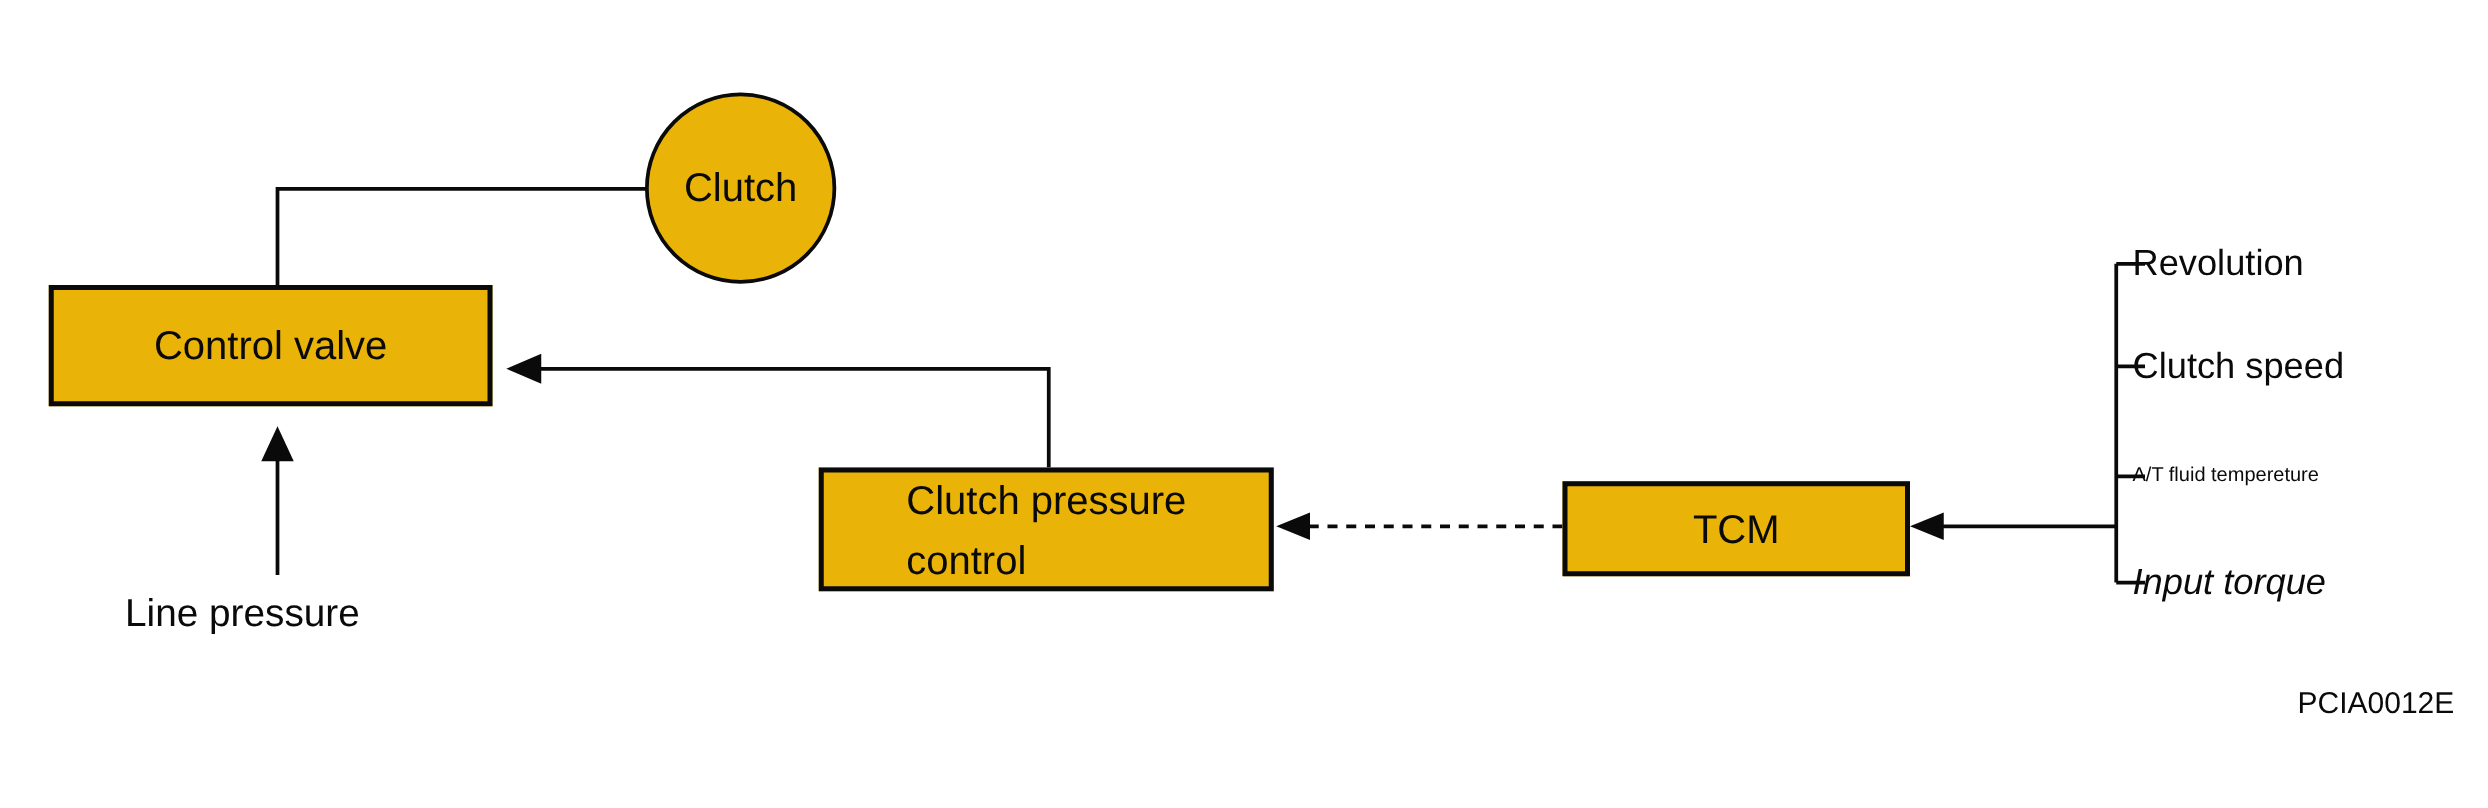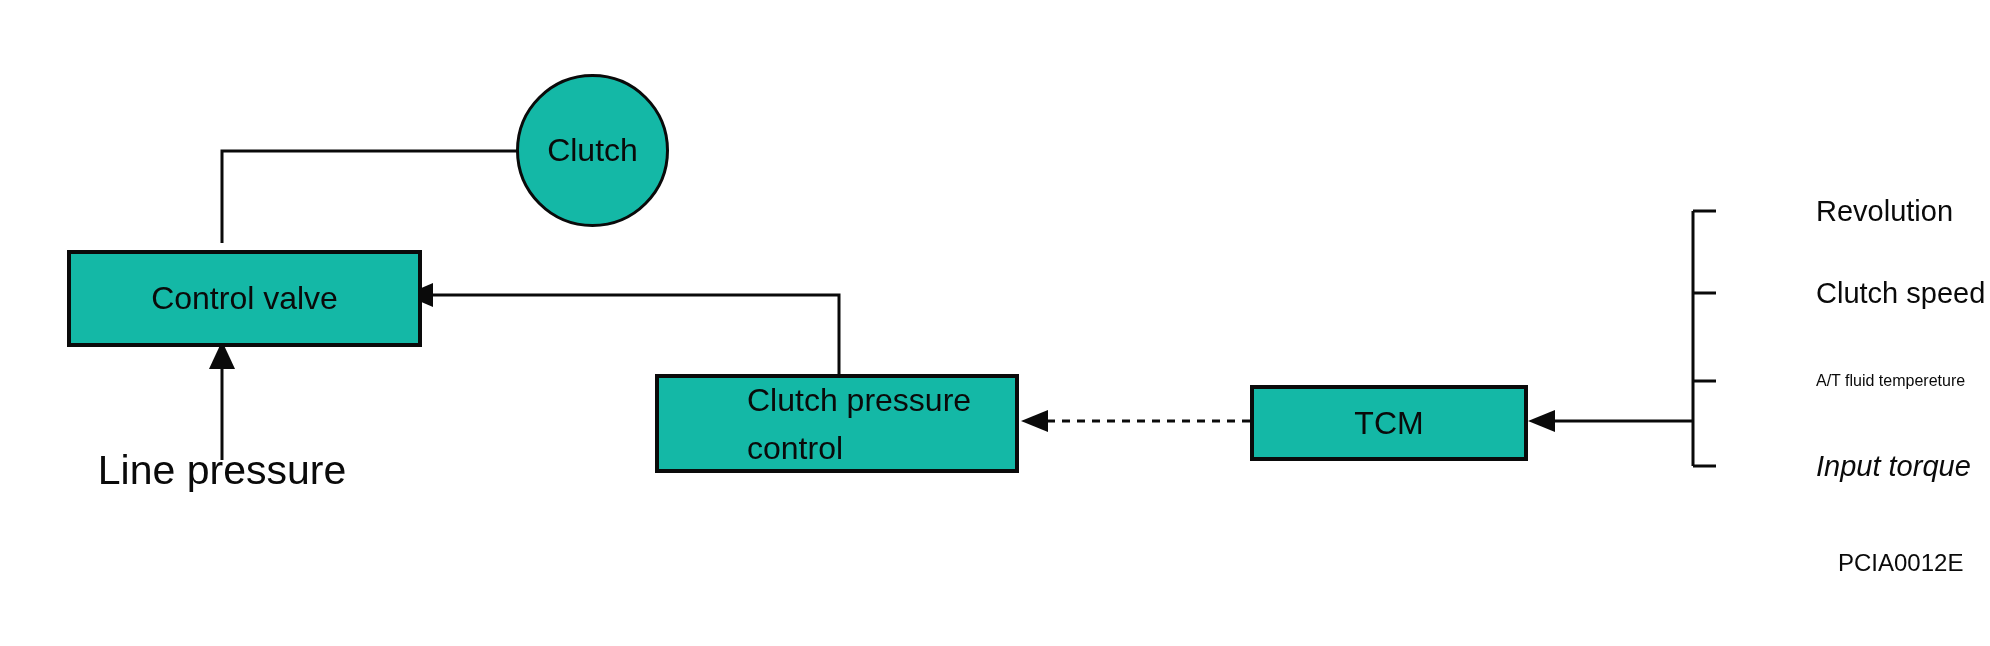--- a/index.html
+++ b/index.html
@@ -18,59 +18,58 @@
   }
   .layer {
     position: absolute;
     left: 0; top: 0;
     width: 1990px;
     height: 646px;
   }
   .node {
     position: absolute;
     box-sizing: border-box;
-    background: #14b8a6;
+    background: #eab308;
     display: flex;
     align-items: center;
     justify-content: center;
     font-size: 32px;
     line-height: 1.15;
     white-space: nowrap;
   }
   .rect-node { border: 4px solid #0a0a0a; }
   .circle-node { border: 3px solid #0a0a0a; border-radius: 50%; }
 
   .node-clutch { left: 516px; top: 74px; width: 153px; height: 153px; }
-  .node-control-valve { left: 39px; top: 250px; width: 355px; height: 97px; margin-left: 28px; }
+  .node-control-valve { left: 39px; top: 228px; width: 355px; height: 97px; }
   .node-cpc {
     left: 655px; top: 374px; width: 364px; height: 99px;
     justify-content: flex-start;
-    padding-left: 88px;
+    padding-left: 66px;
   }
   .node-cpc .wrap-label {
     width: 244px;
     white-space: normal;
     line-height: 48px;
   }
   .node-tcm { left: 1250px; top: 385px; width: 278px; height: 76px; }
 
   .free-label {
     position: absolute;
     display: flex;
     align-items: center;
     font-size: 32px;
     white-space: nowrap;
   }
   .label-line-pressure {
-    left: 100px; top: 452px; width: 244px; height: 36px;
-    justify-content: center;
-    font-size: 41px;
+    left: 100px; top: 473px; width: 244px; height: 36px;
+    font-size: 31px;
   }
   .input-label {
-    left: 1816px;
+    left: 1706px;
     height: 36px;
     font-size: 29px;
     justify-content: flex-end;
   }
   .input-0 { top: 193px; }
   .input-1 { top: 275px; }
   .input-2 { top: 363px; font-size: 16px; }
   .input-3 { top: 448px; font-style: italic; }
   .figure-code {
     left: 1838px; top: 551px; height: 24px;

